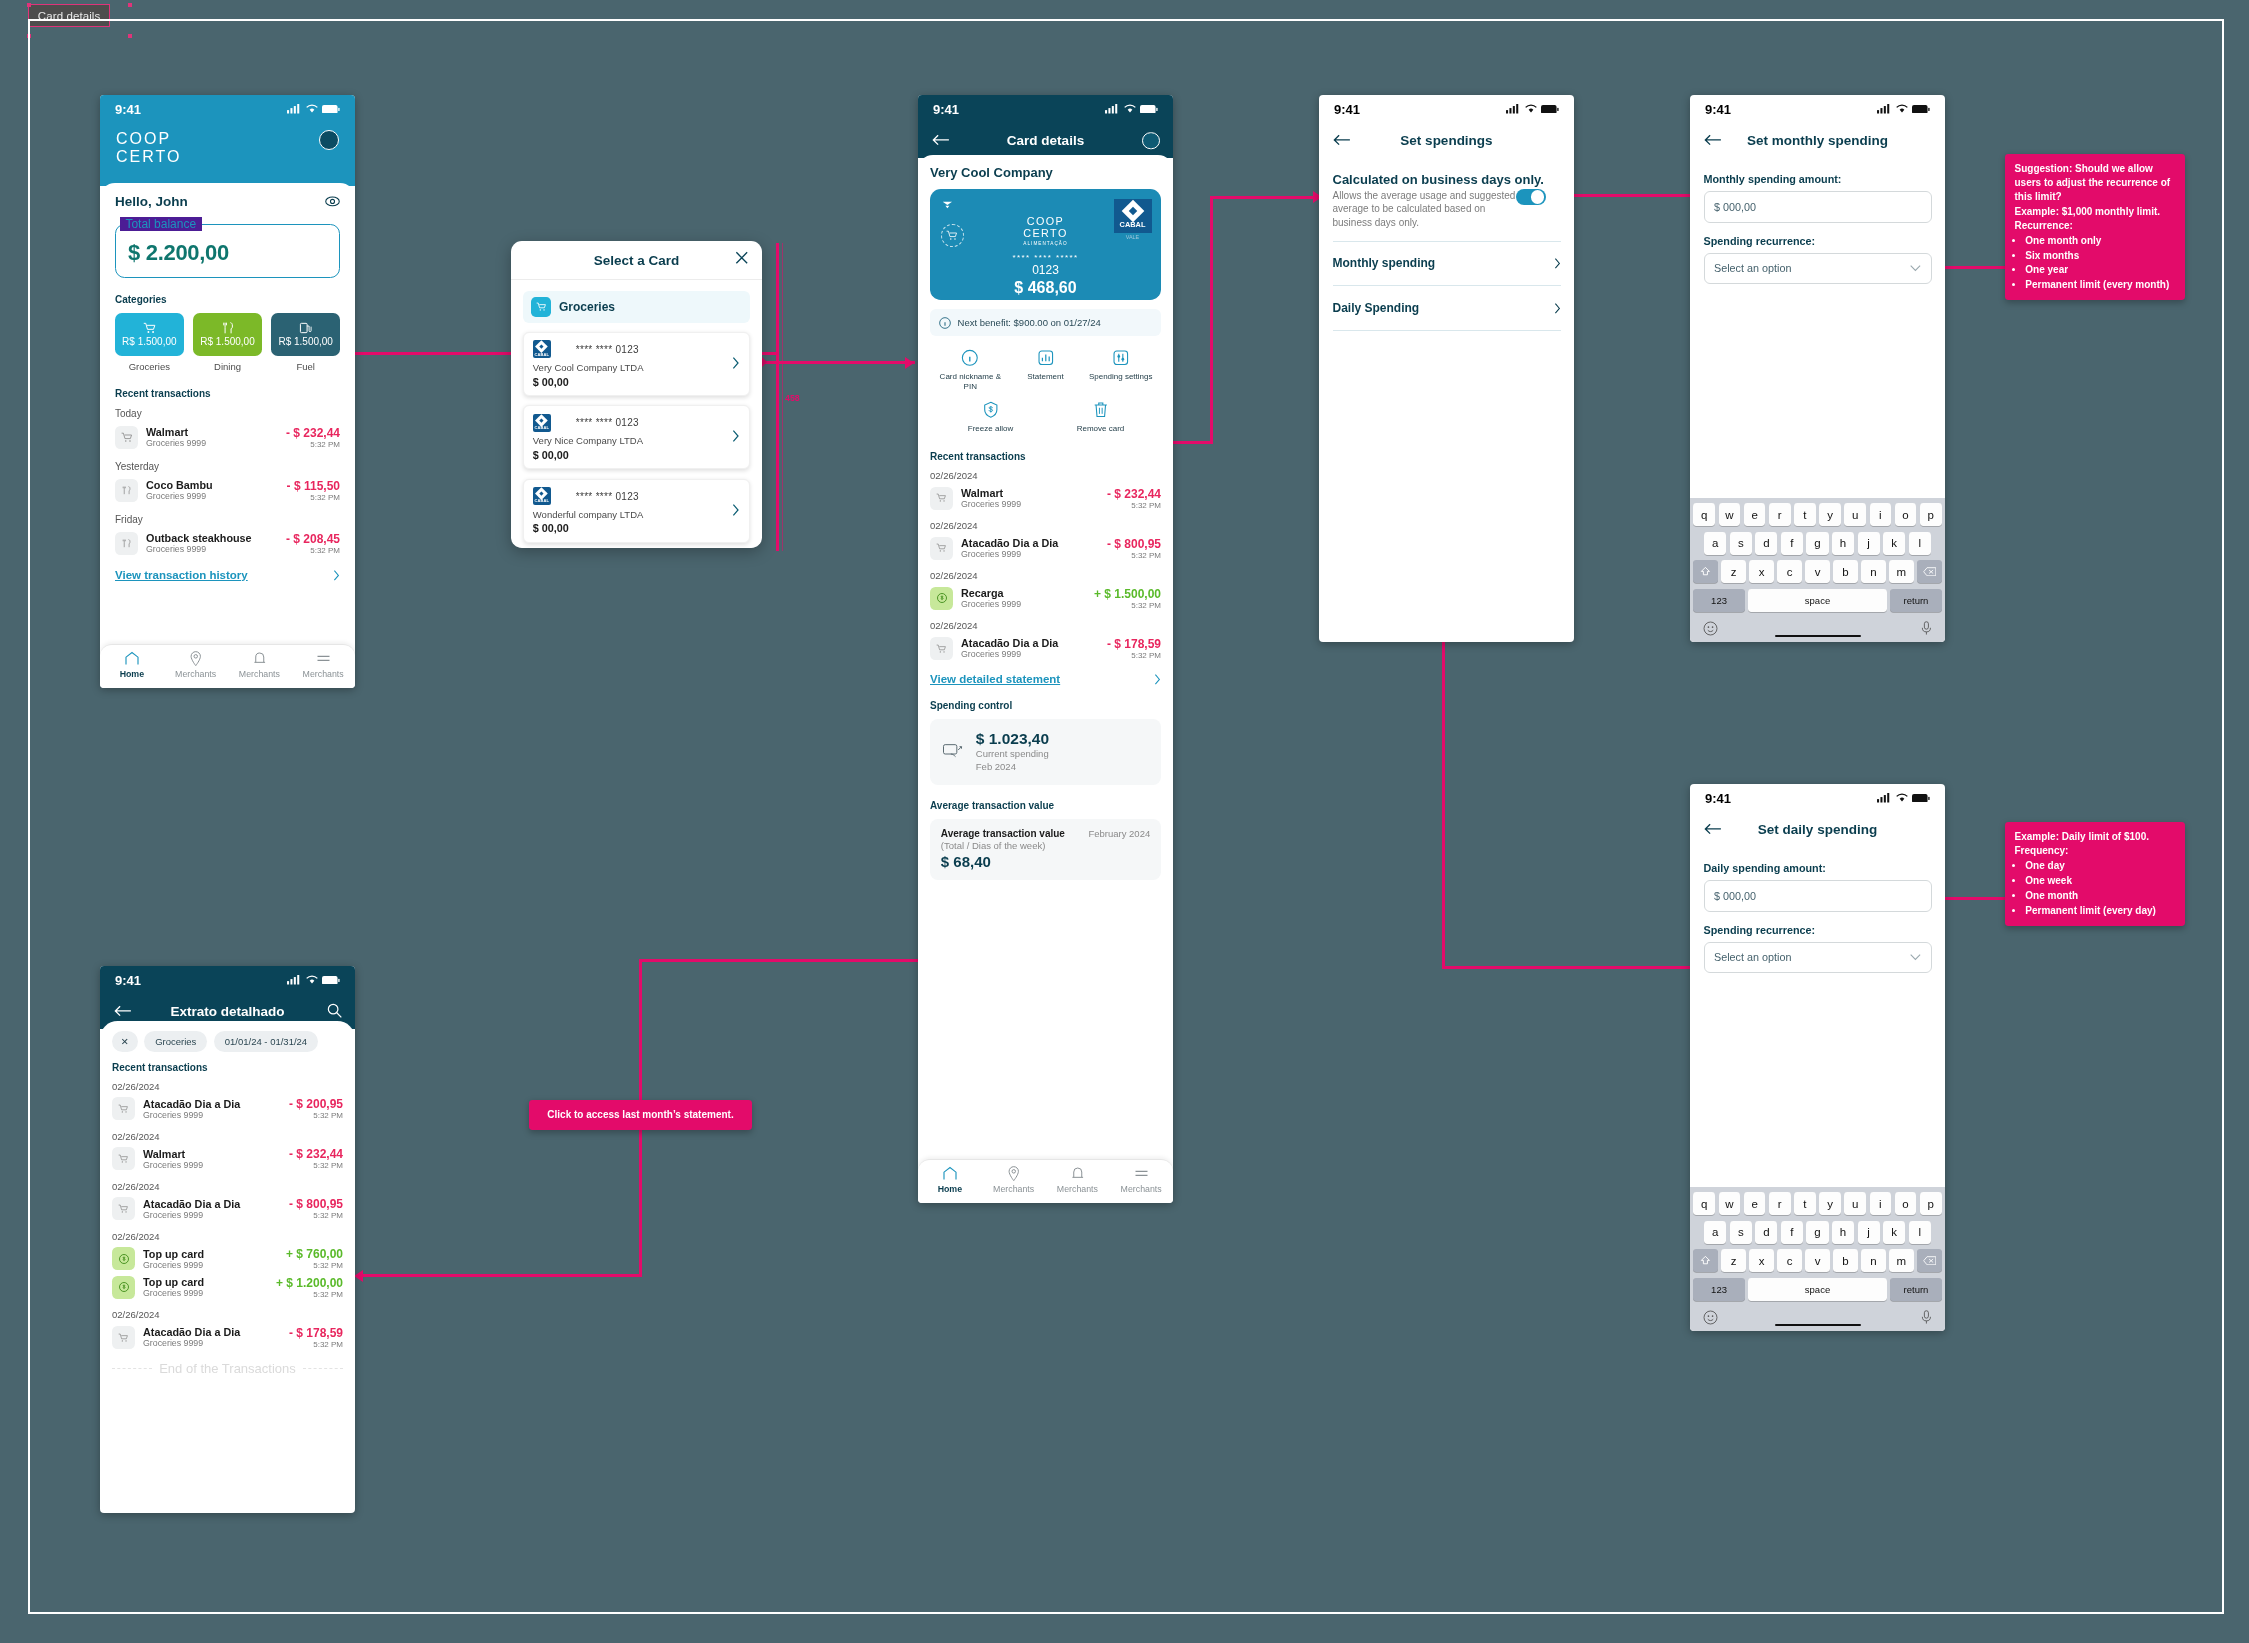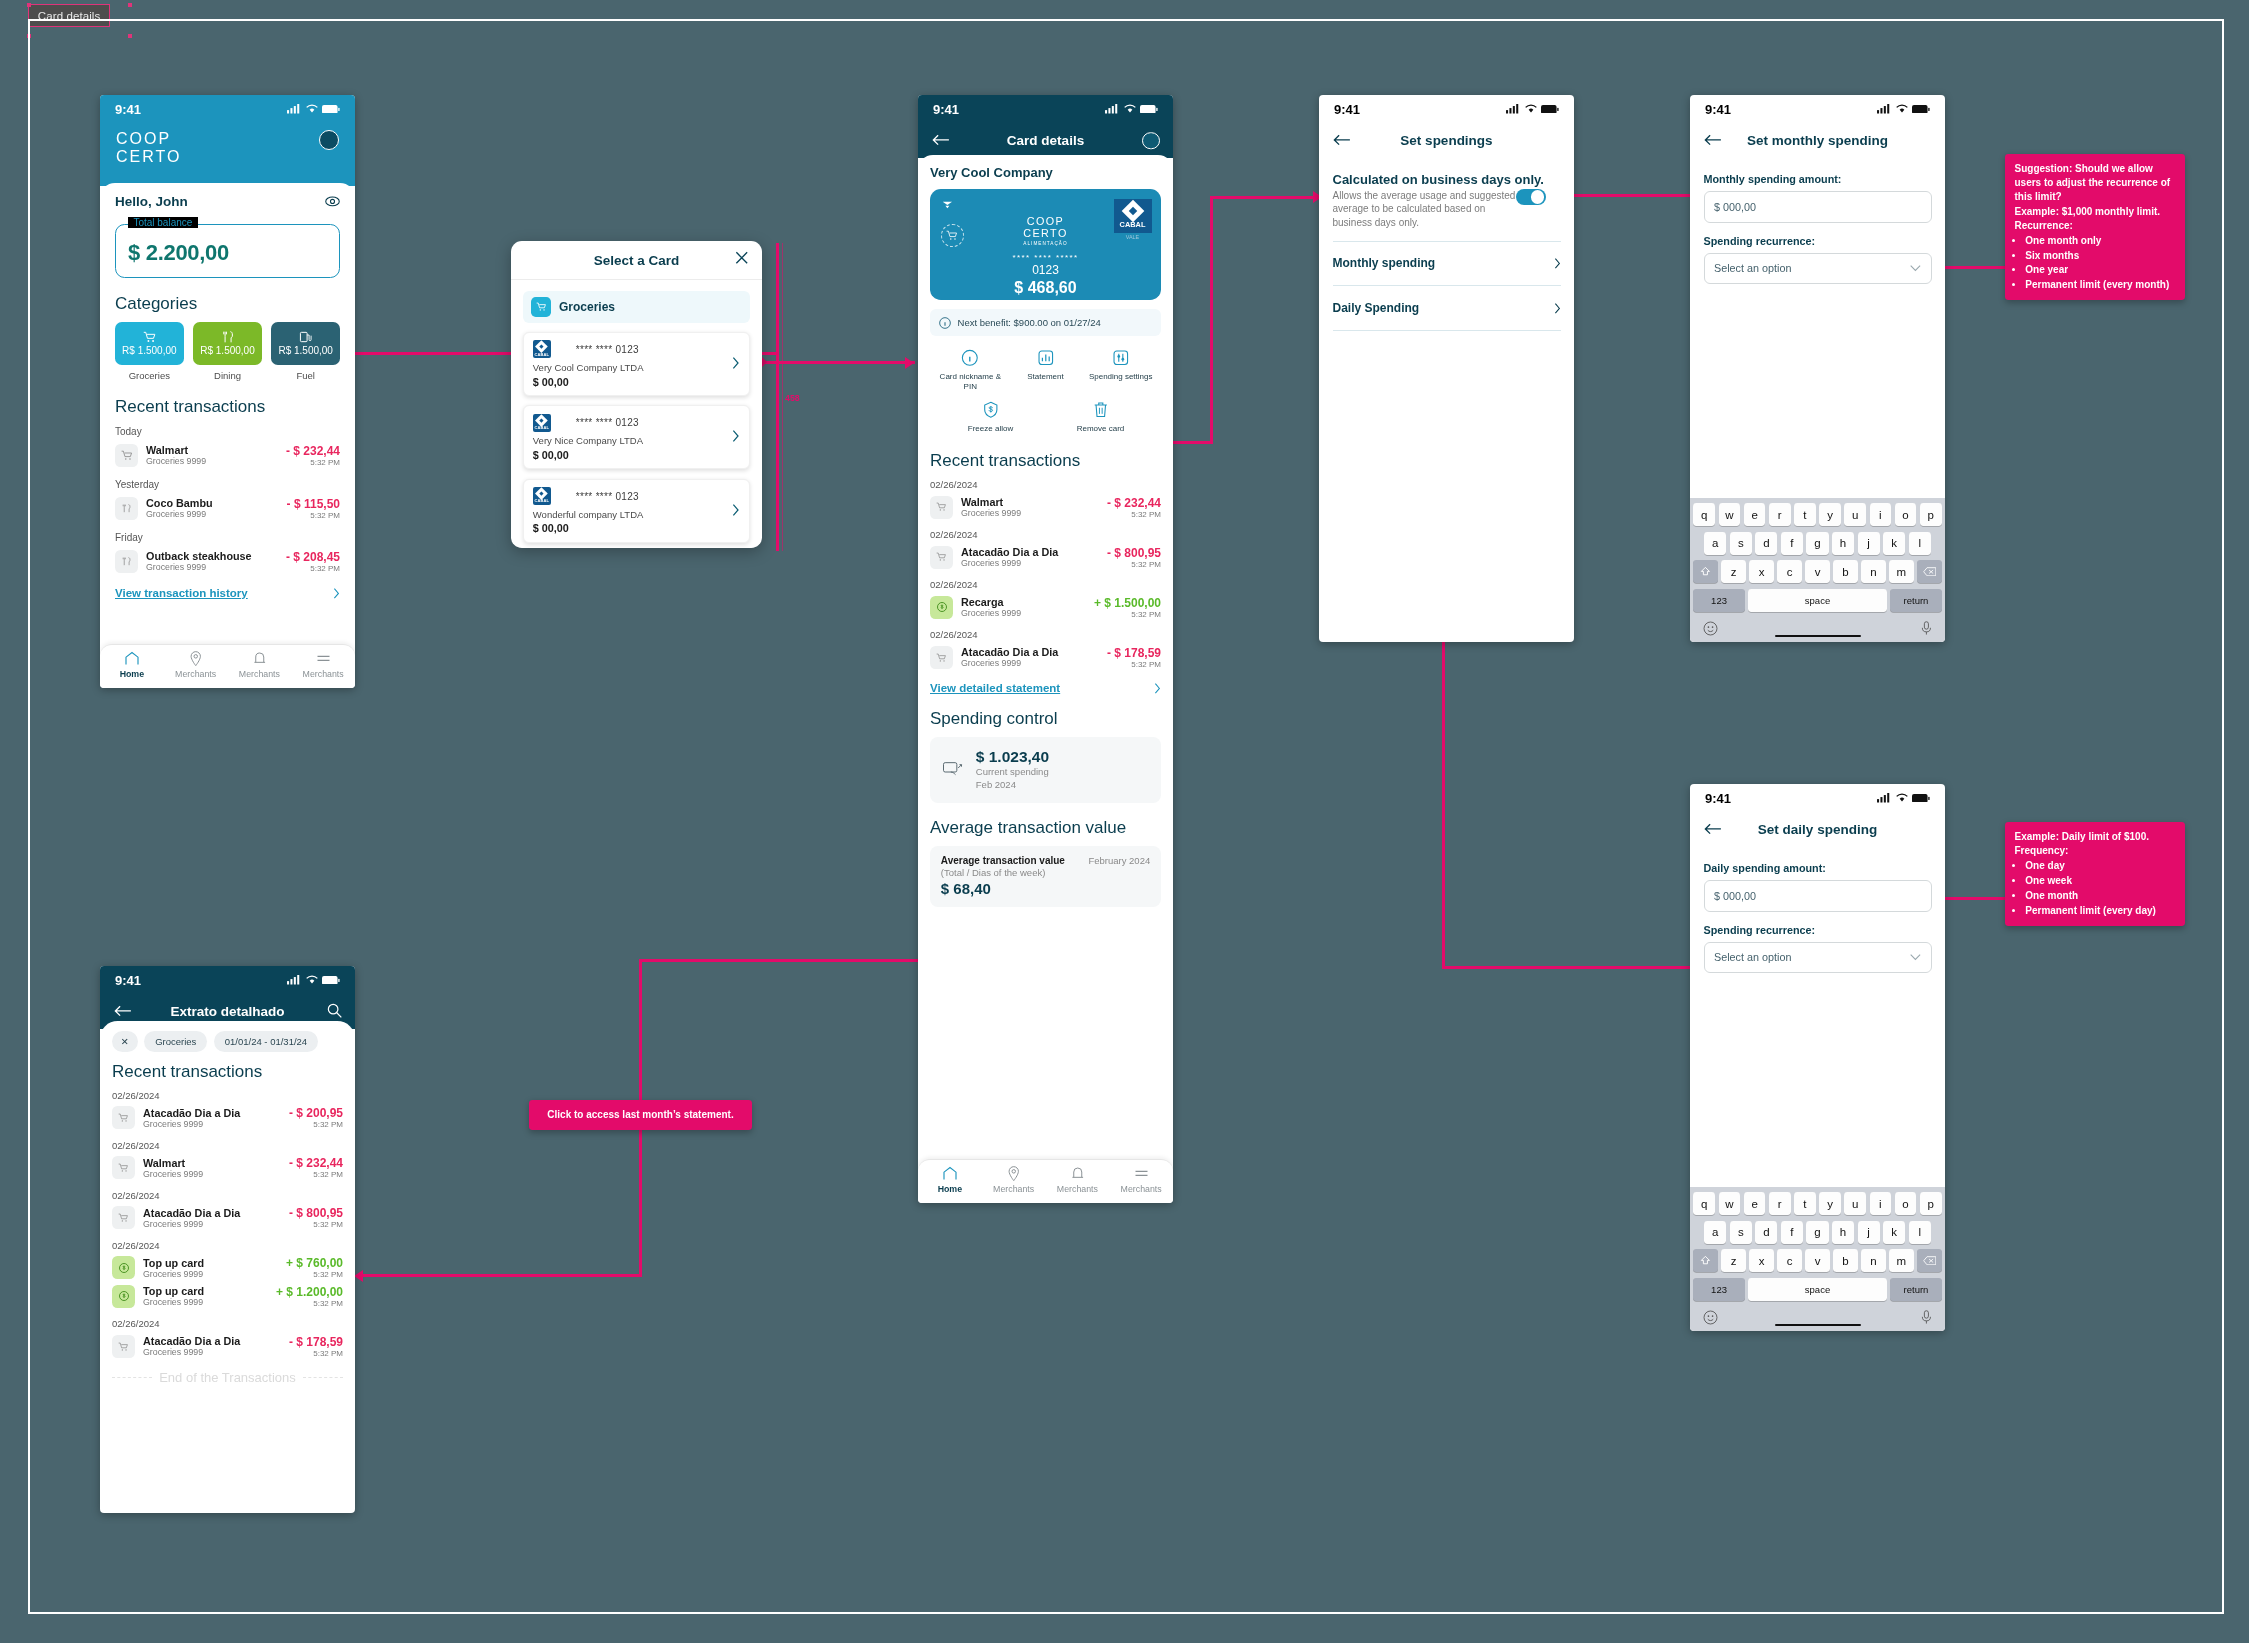--- a/index.html
+++ b/index.html
@@ -47,25 +47,25 @@
   .logo-row{display:flex;align-items:flex-start;justify-content:space-between;padding:6.8px 16px 10.8px;}
   .avatar-circ{width:20px;height:20px;border-radius:50%;background:#0b4c63;border:1.4px solid #fff;}
   .home-body{background:#fff;border-radius:15px 15px 0 0;padding:10.8px 15px 0;margin-top:-2.7px;}
   .hello-row{display:flex;align-items:center;justify-content:space-between;}
   .hello{font-size:13.5px;font-weight:bold;color:#0a3d4e;}
   .balance-box{
     position:relative;margin-top:15px;border:1.4px solid #1c94bd;border-radius:9.5px;
     padding:15px 12px 10.8px;
   }
   .balance-legend{
-    position:absolute;top:-8px;left:12px;background:#000000;padding:0 5.4px;
-    color:#1c94bd;font-size:10px;
+    position:absolute;top:-8px;left:4px;background:#4c1d95;padding:0 5.4px;
+    color:#1c94bd;font-size:12px;
   }
   .balance-amount{color:#0f766e;font-size:22px;font-weight:bold;letter-spacing:-0.3px;}
-  .sec-title{font-size:17px;font-weight:normal;color:#0a3d4e;margin:16px 0 8px;}
+  .sec-title{font-size:10px;font-weight:bold;color:#0a3d4e;margin:16px 0 8px;}
   .cat-row{display:flex;gap:9.5px;}
   .cat{flex:1;text-align:center;}
   .cat-tile{border-radius:6.8px;height:43px;display:flex;flex-direction:column;
             align-items:center;justify-content:center;color:#fff;gap:2.7px;}
   .cat-tile .amt{font-size:10px;}
   .cat-name{font-size:9.5px;color:#4c4c4c;margin-top:4.7px;}
   .daylbl{font-size:10px;color:#555;margin:9.5px 0 4px;}
   .tx{display:flex;align-items:center;gap:8px;padding:2.7px 0;}
   .tx-ic{width:23px;height:23px;border-radius:5.4px;background:#eef0f1;
          display:flex;align-items:center;justify-content:center;flex:none;}

